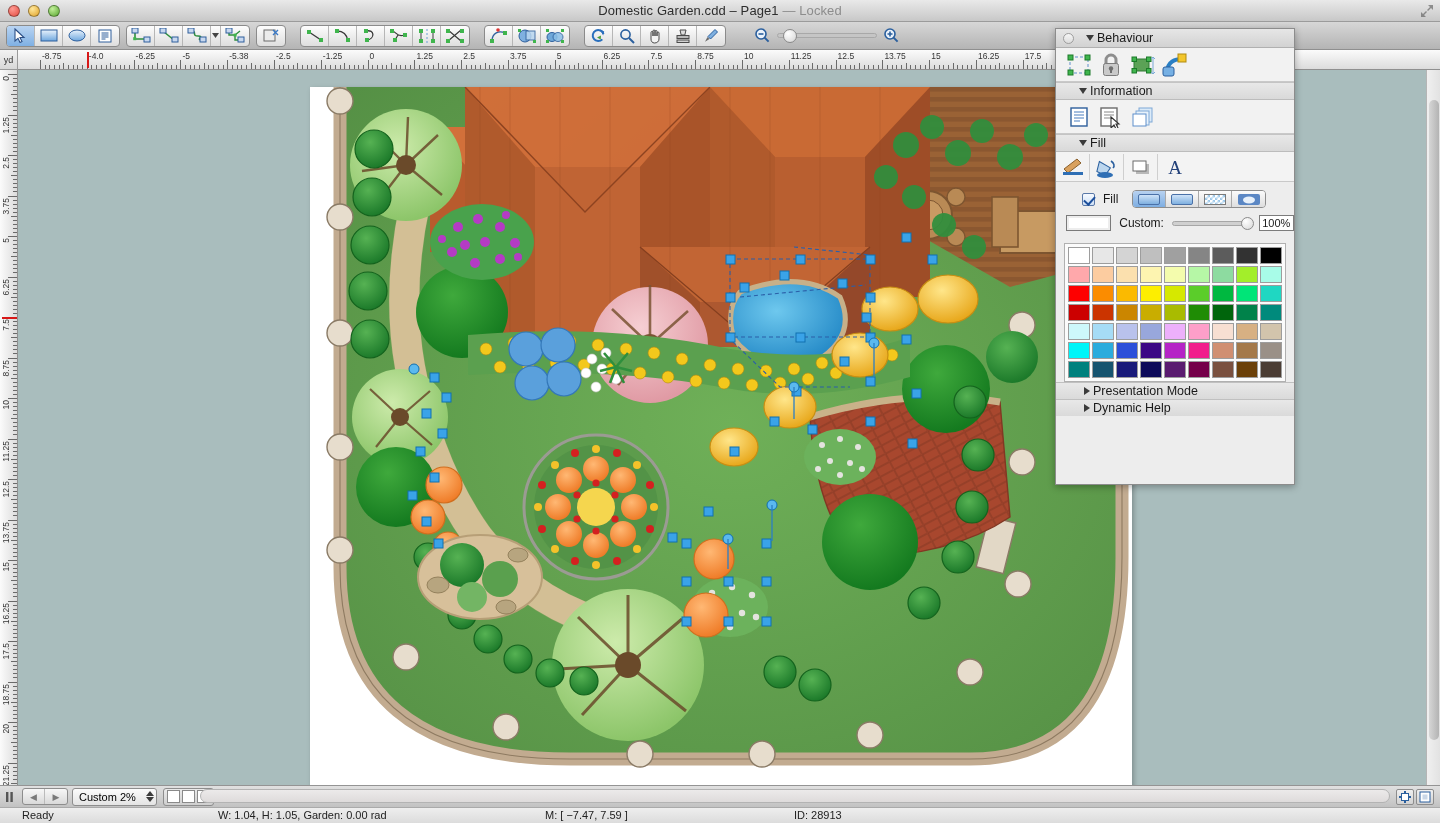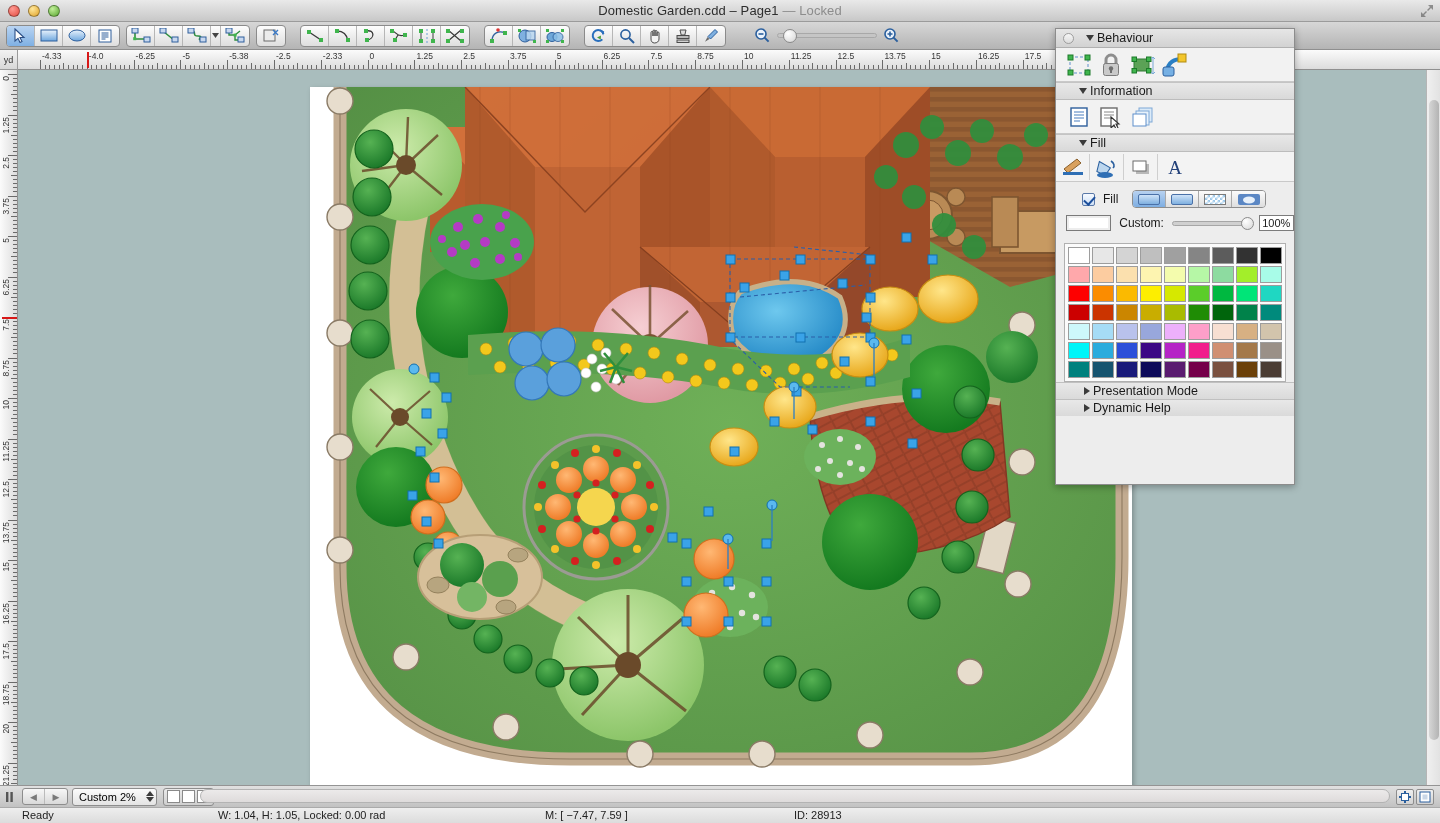--- a/index.html
+++ b/index.html
@@ -436,21 +436,21 @@
       <svg width="17" height="17" viewBox="0 0 17 17">
         <circle cx="7" cy="7" r="5" fill="#eaf2fb" stroke="#2a5f9e" stroke-width="1.6"></circle>
           <path d="M4.5 7h5M7 4.5v5" stroke="#2a5f9e" stroke-width="1.6"></path>
           <path d="M10.6 10.6l4 4" stroke="#2a5f9e" stroke-width="2"></path>
       </svg>
     </div>
   </div>
 
   <div class="ruler-corner">yd</div>
   <div class="hruler" id="hruler">
-      <div class="hr-lbl" style="left: 24px;">-4.33</div>
+      <div class="hr-lbl" style="left: 24px;">-8.75</div>
       <div class="hr-tick" style="left: 22px; height: 9px;"></div>
       <div class="hr-tick" style="left: 26.68px; height: 4px;"></div>
       <div class="hr-tick" style="left: 31.36px; height: 4px;"></div>
       <div class="hr-tick" style="left: 36.04px; height: 4px;"></div>
       <div class="hr-tick" style="left: 40.72px; height: 4px;"></div>
       <div class="hr-tick" style="left: 45.4px; height: 6px;"></div>
       <div class="hr-tick" style="left: 50.08px; height: 4px;"></div>
       <div class="hr-tick" style="left: 54.76px; height: 4px;"></div>
       <div class="hr-tick" style="left: 59.44px; height: 4px;"></div>
       <div class="hr-tick" style="left: 64.12px; height: 4px;"></div>
@@ -502,21 +502,21 @@
       <div class="hr-tick" style="left: 256px; height: 9px;"></div>
       <div class="hr-tick" style="left: 260.68px; height: 4px;"></div>
       <div class="hr-tick" style="left: 265.36px; height: 4px;"></div>
       <div class="hr-tick" style="left: 270.04px; height: 4px;"></div>
       <div class="hr-tick" style="left: 274.72px; height: 4px;"></div>
       <div class="hr-tick" style="left: 279.4px; height: 6px;"></div>
       <div class="hr-tick" style="left: 284.08px; height: 4px;"></div>
       <div class="hr-tick" style="left: 288.76px; height: 4px;"></div>
       <div class="hr-tick" style="left: 293.44px; height: 4px;"></div>
       <div class="hr-tick" style="left: 298.12px; height: 4px;"></div>
-      <div class="hr-lbl" style="left: 304.8px;">-2.33</div>
+      <div class="hr-lbl" style="left: 304.8px;">-1.25</div>
       <div class="hr-tick" style="left: 302.8px; height: 9px;"></div>
       <div class="hr-tick" style="left: 307.48px; height: 4px;"></div>
       <div class="hr-tick" style="left: 312.16px; height: 4px;"></div>
       <div class="hr-tick" style="left: 316.84px; height: 4px;"></div>
       <div class="hr-tick" style="left: 321.52px; height: 4px;"></div>
       <div class="hr-tick" style="left: 326.2px; height: 6px;"></div>
       <div class="hr-tick" style="left: 330.88px; height: 4px;"></div>
       <div class="hr-tick" style="left: 335.56px; height: 4px;"></div>
       <div class="hr-tick" style="left: 340.24px; height: 4px;"></div>
       <div class="hr-tick" style="left: 344.92px; height: 4px;"></div>
@@ -1664,18 +1664,18 @@
         <svg width="12" height="12" viewBox="0 0 12 12">
             <rect x="1" y="1" width="10" height="10" fill="#fff" stroke="#2a5f9e"></rect>
             <rect x="3.5" y="3.5" width="5" height="5" fill="#2a5f9e" opacity=".25"></rect>
           </svg>
       </div>
     </div>
   </div>
 
   <div class="statusbar-bottom">
     <span class="sb-cell" style="left:22px">Ready</span>
-    <span class="sb-cell" style="left:218px">W: 1.04,  H: 1.05,  Locked: 0.00 rad</span>
+    <span class="sb-cell" style="left:218px">W: 1.04,  H: 1.05,  Garden: 0.00 rad</span>
     <span class="sb-cell" style="left:545px">M: [ −7.47, 7.59 ]</span>
     <span class="sb-cell" style="left:794px">ID: 28913</span>
   </div>
 
 </div>
 
 </body></html>

